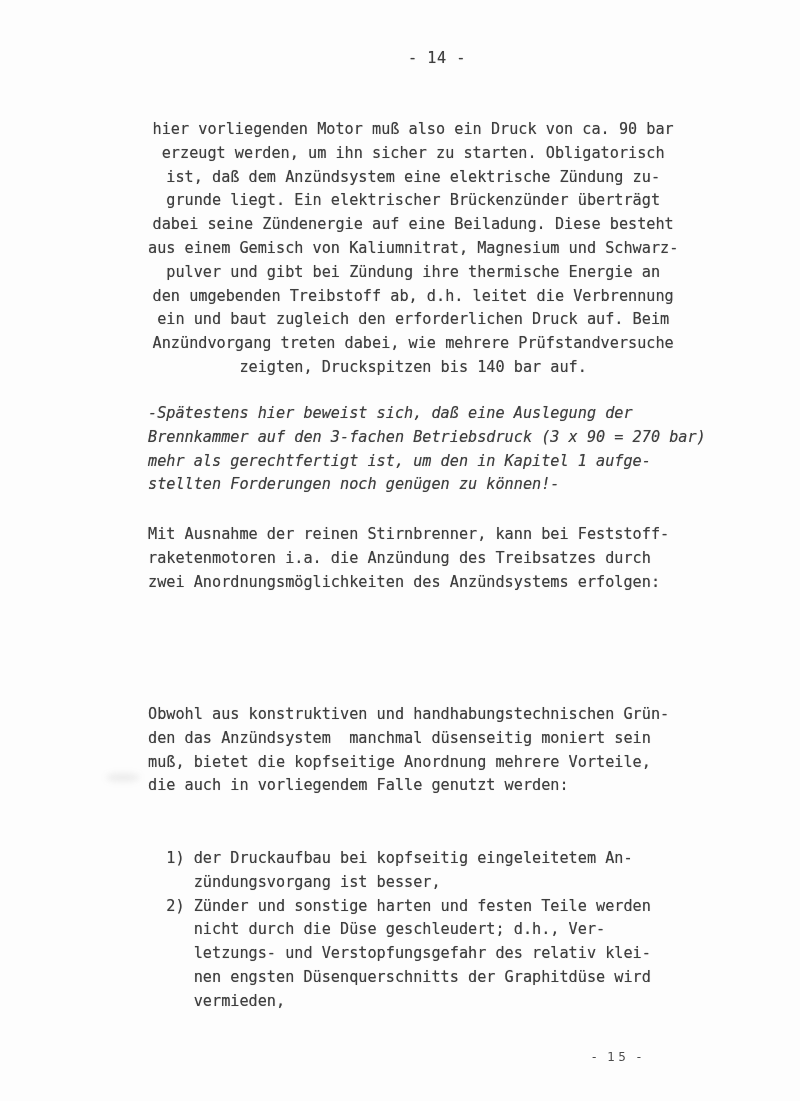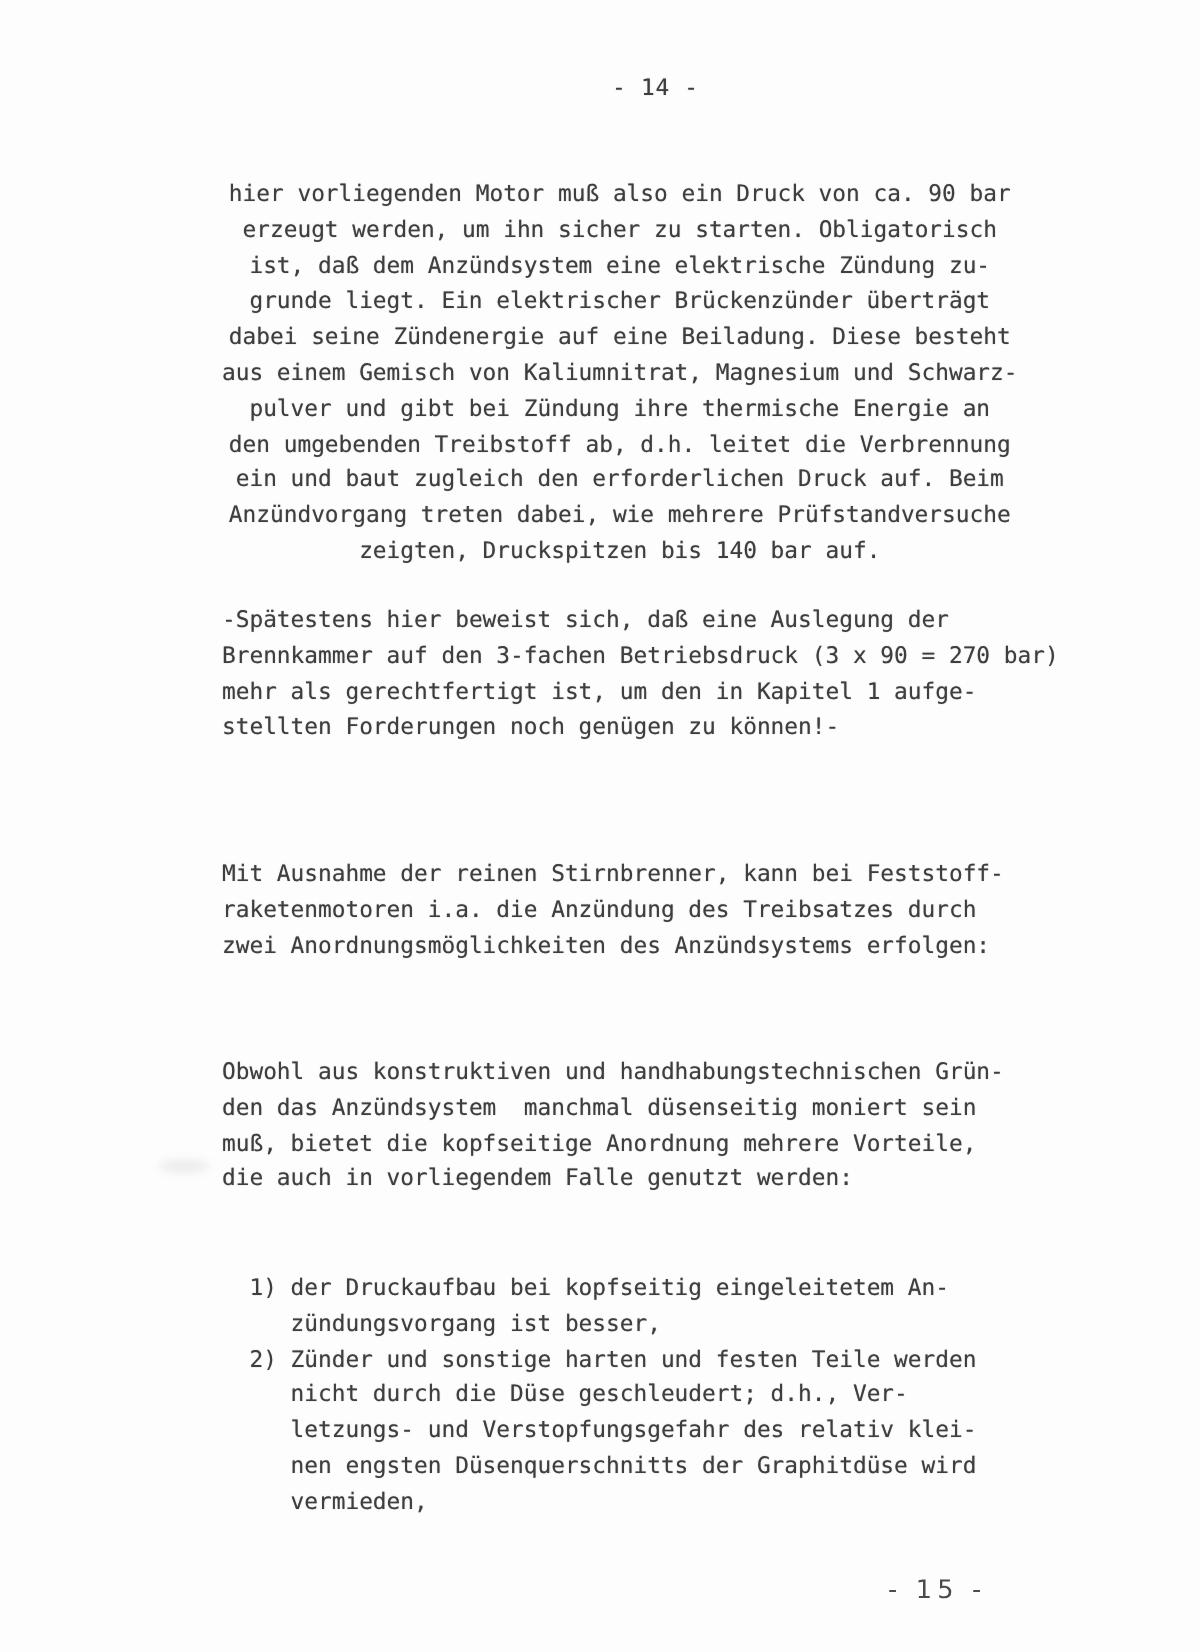--- a/index.html
+++ b/index.html
@@ -24,31 +24,31 @@
     letter-spacing: 0;
     color: #3e3e3e;
     text-shadow: 0 0 0.7px rgba(62, 62, 62, 0.55);
   }
   .header-num {
     left: 408px;
     top: 47px;
     letter-spacing: 0.5px;
   }
   .blk-p1 { top: 118px; text-align: center; }
-  .blk-p2 { top: 402px; }
-  .blk-p3 { top: 523px; margin-top: 48px; }
+  .blk-p2 { top: 402px; font-style: italic; }
+  .blk-p3 { top: 523px; }
   .blk-l1 { top: 613px; }
   .blk-p4 { top: 684px; margin-top: 19px; }
   .blk-l2 { top: 803px; margin-top: 44px; }
   .footer-num {
     position: absolute;
     left: 592px;
     top: 1050px;
     font-family: "DejaVu Sans", "Liberation Sans", sans-serif;
-    font-size: 17px;
+    font-size: 12px;
     letter-spacing: 3.5px;
     color: #4b4b4b;
   }
   .smudge {
     position: absolute;
     left: 106px;
     top: 773px;
     width: 34px;
     height: 9px;
     background: rgba(90, 90, 90, 0.10);

